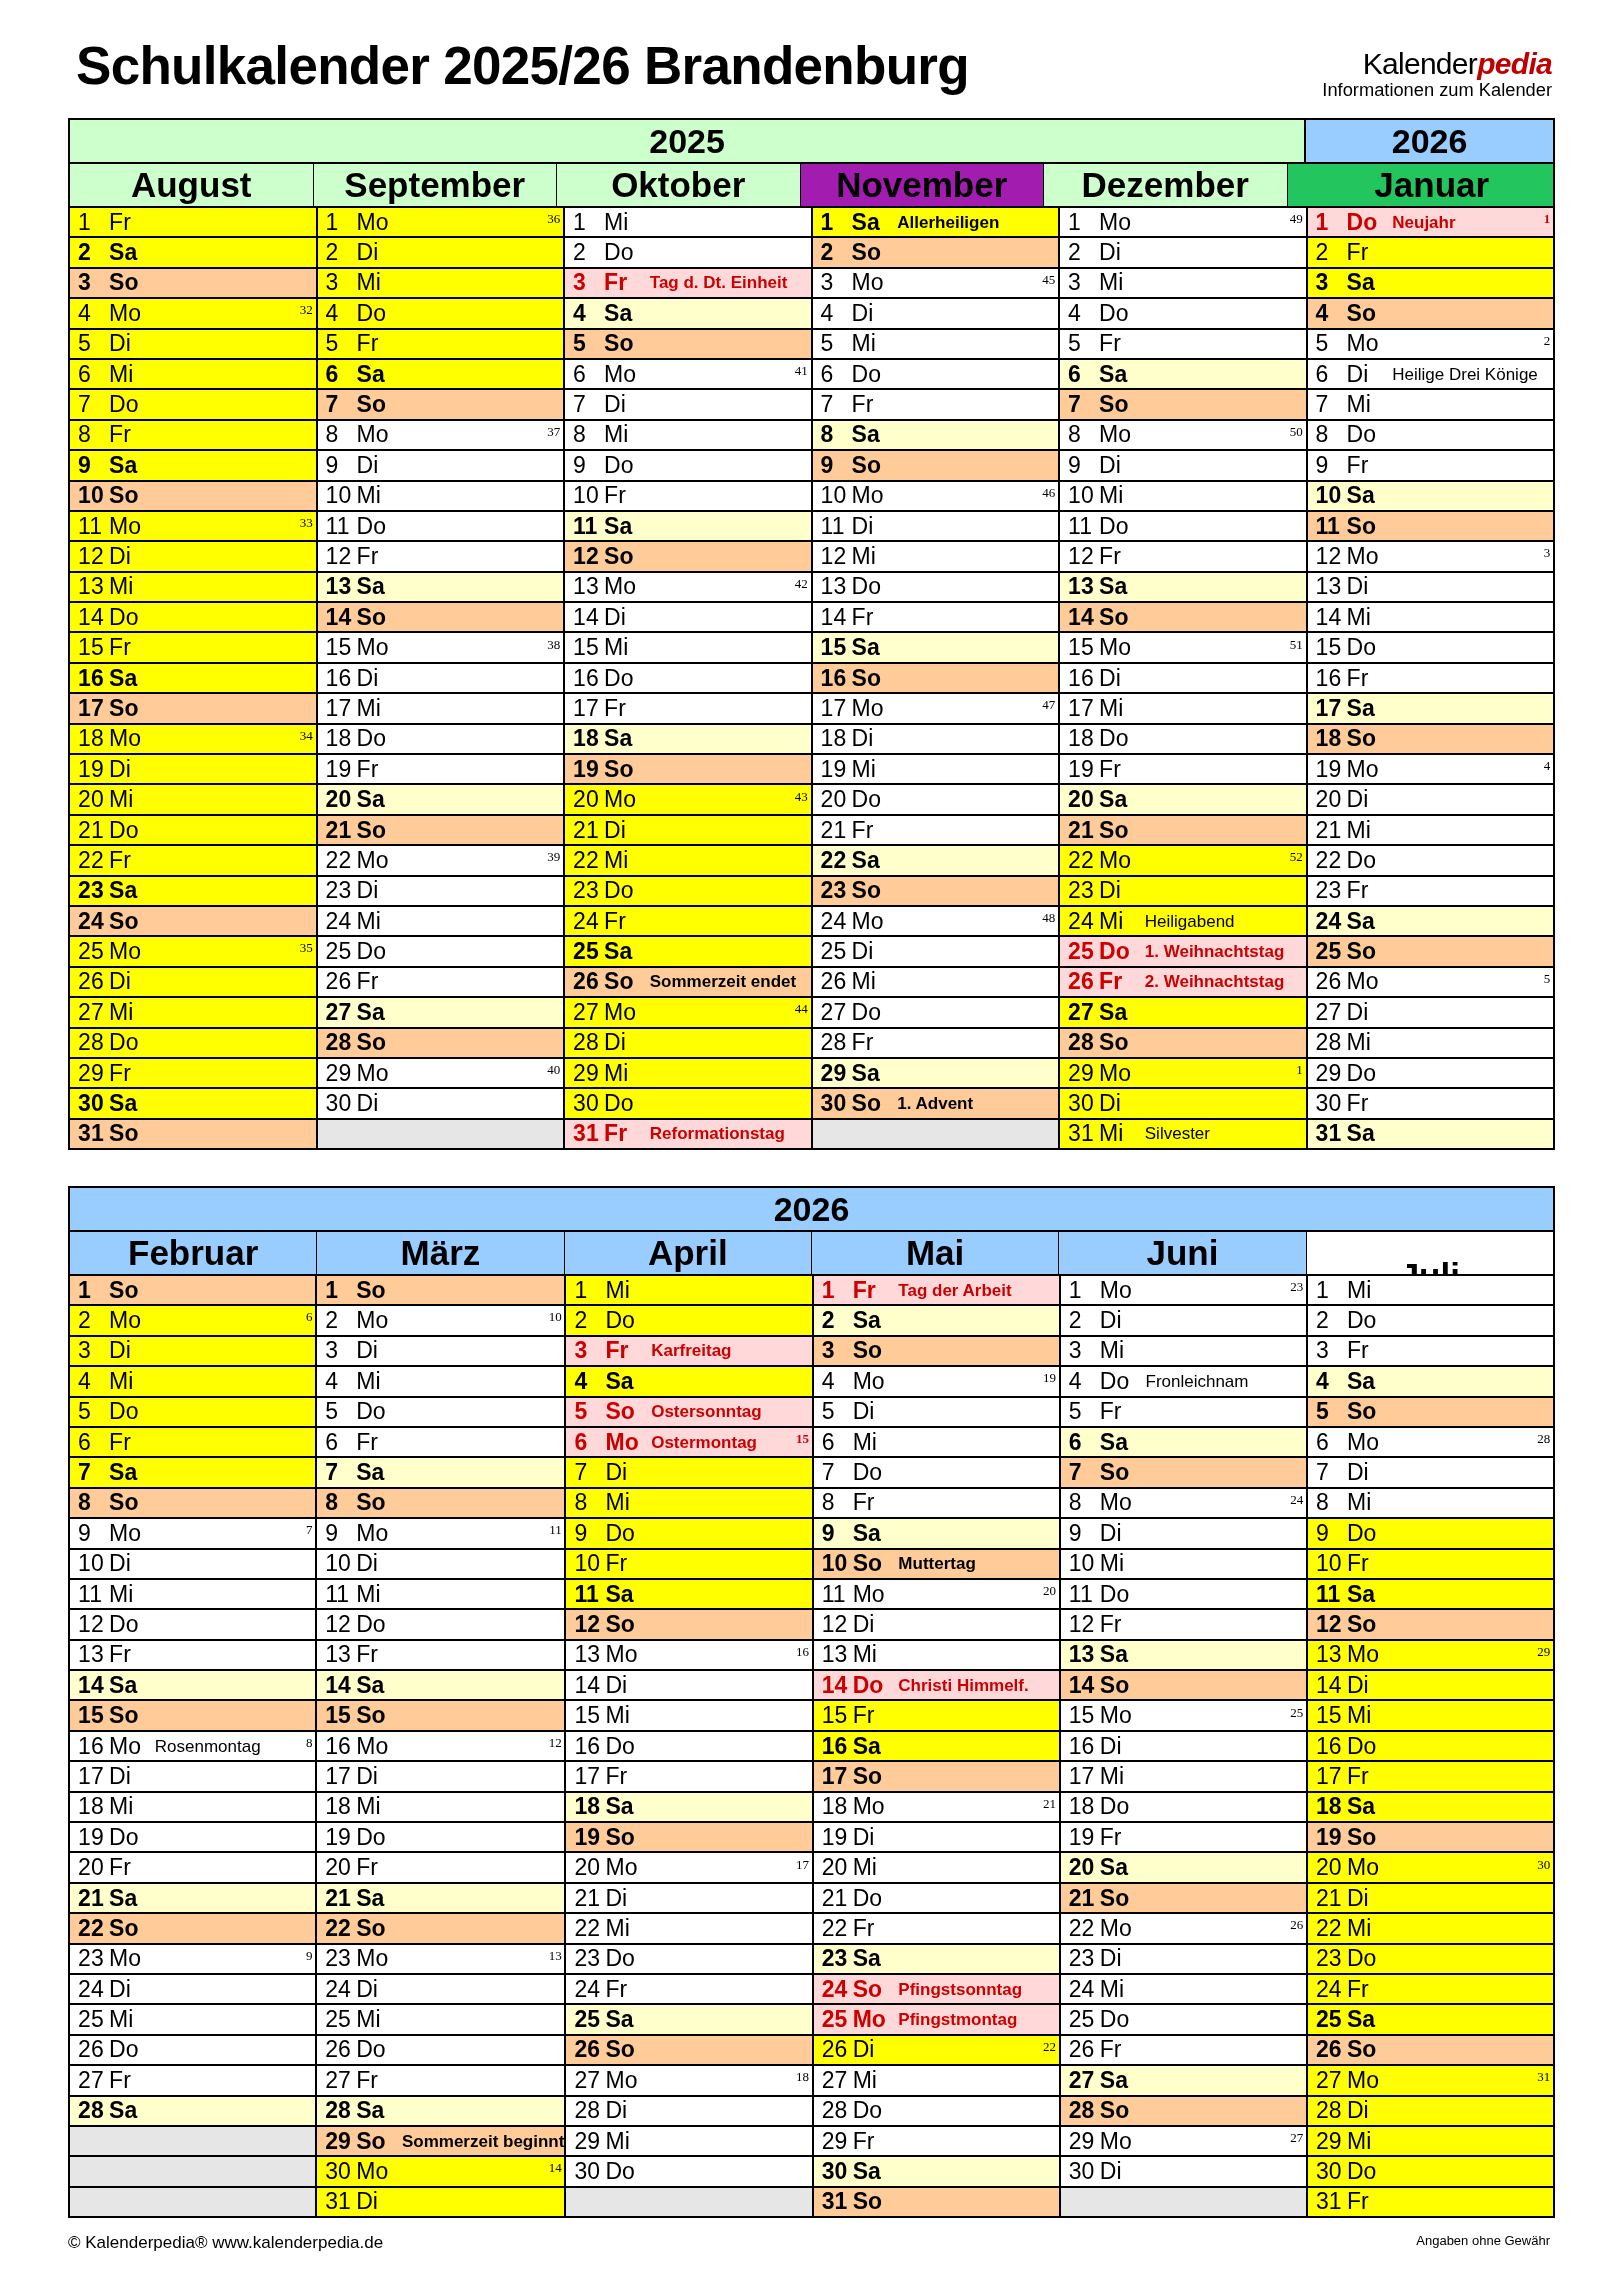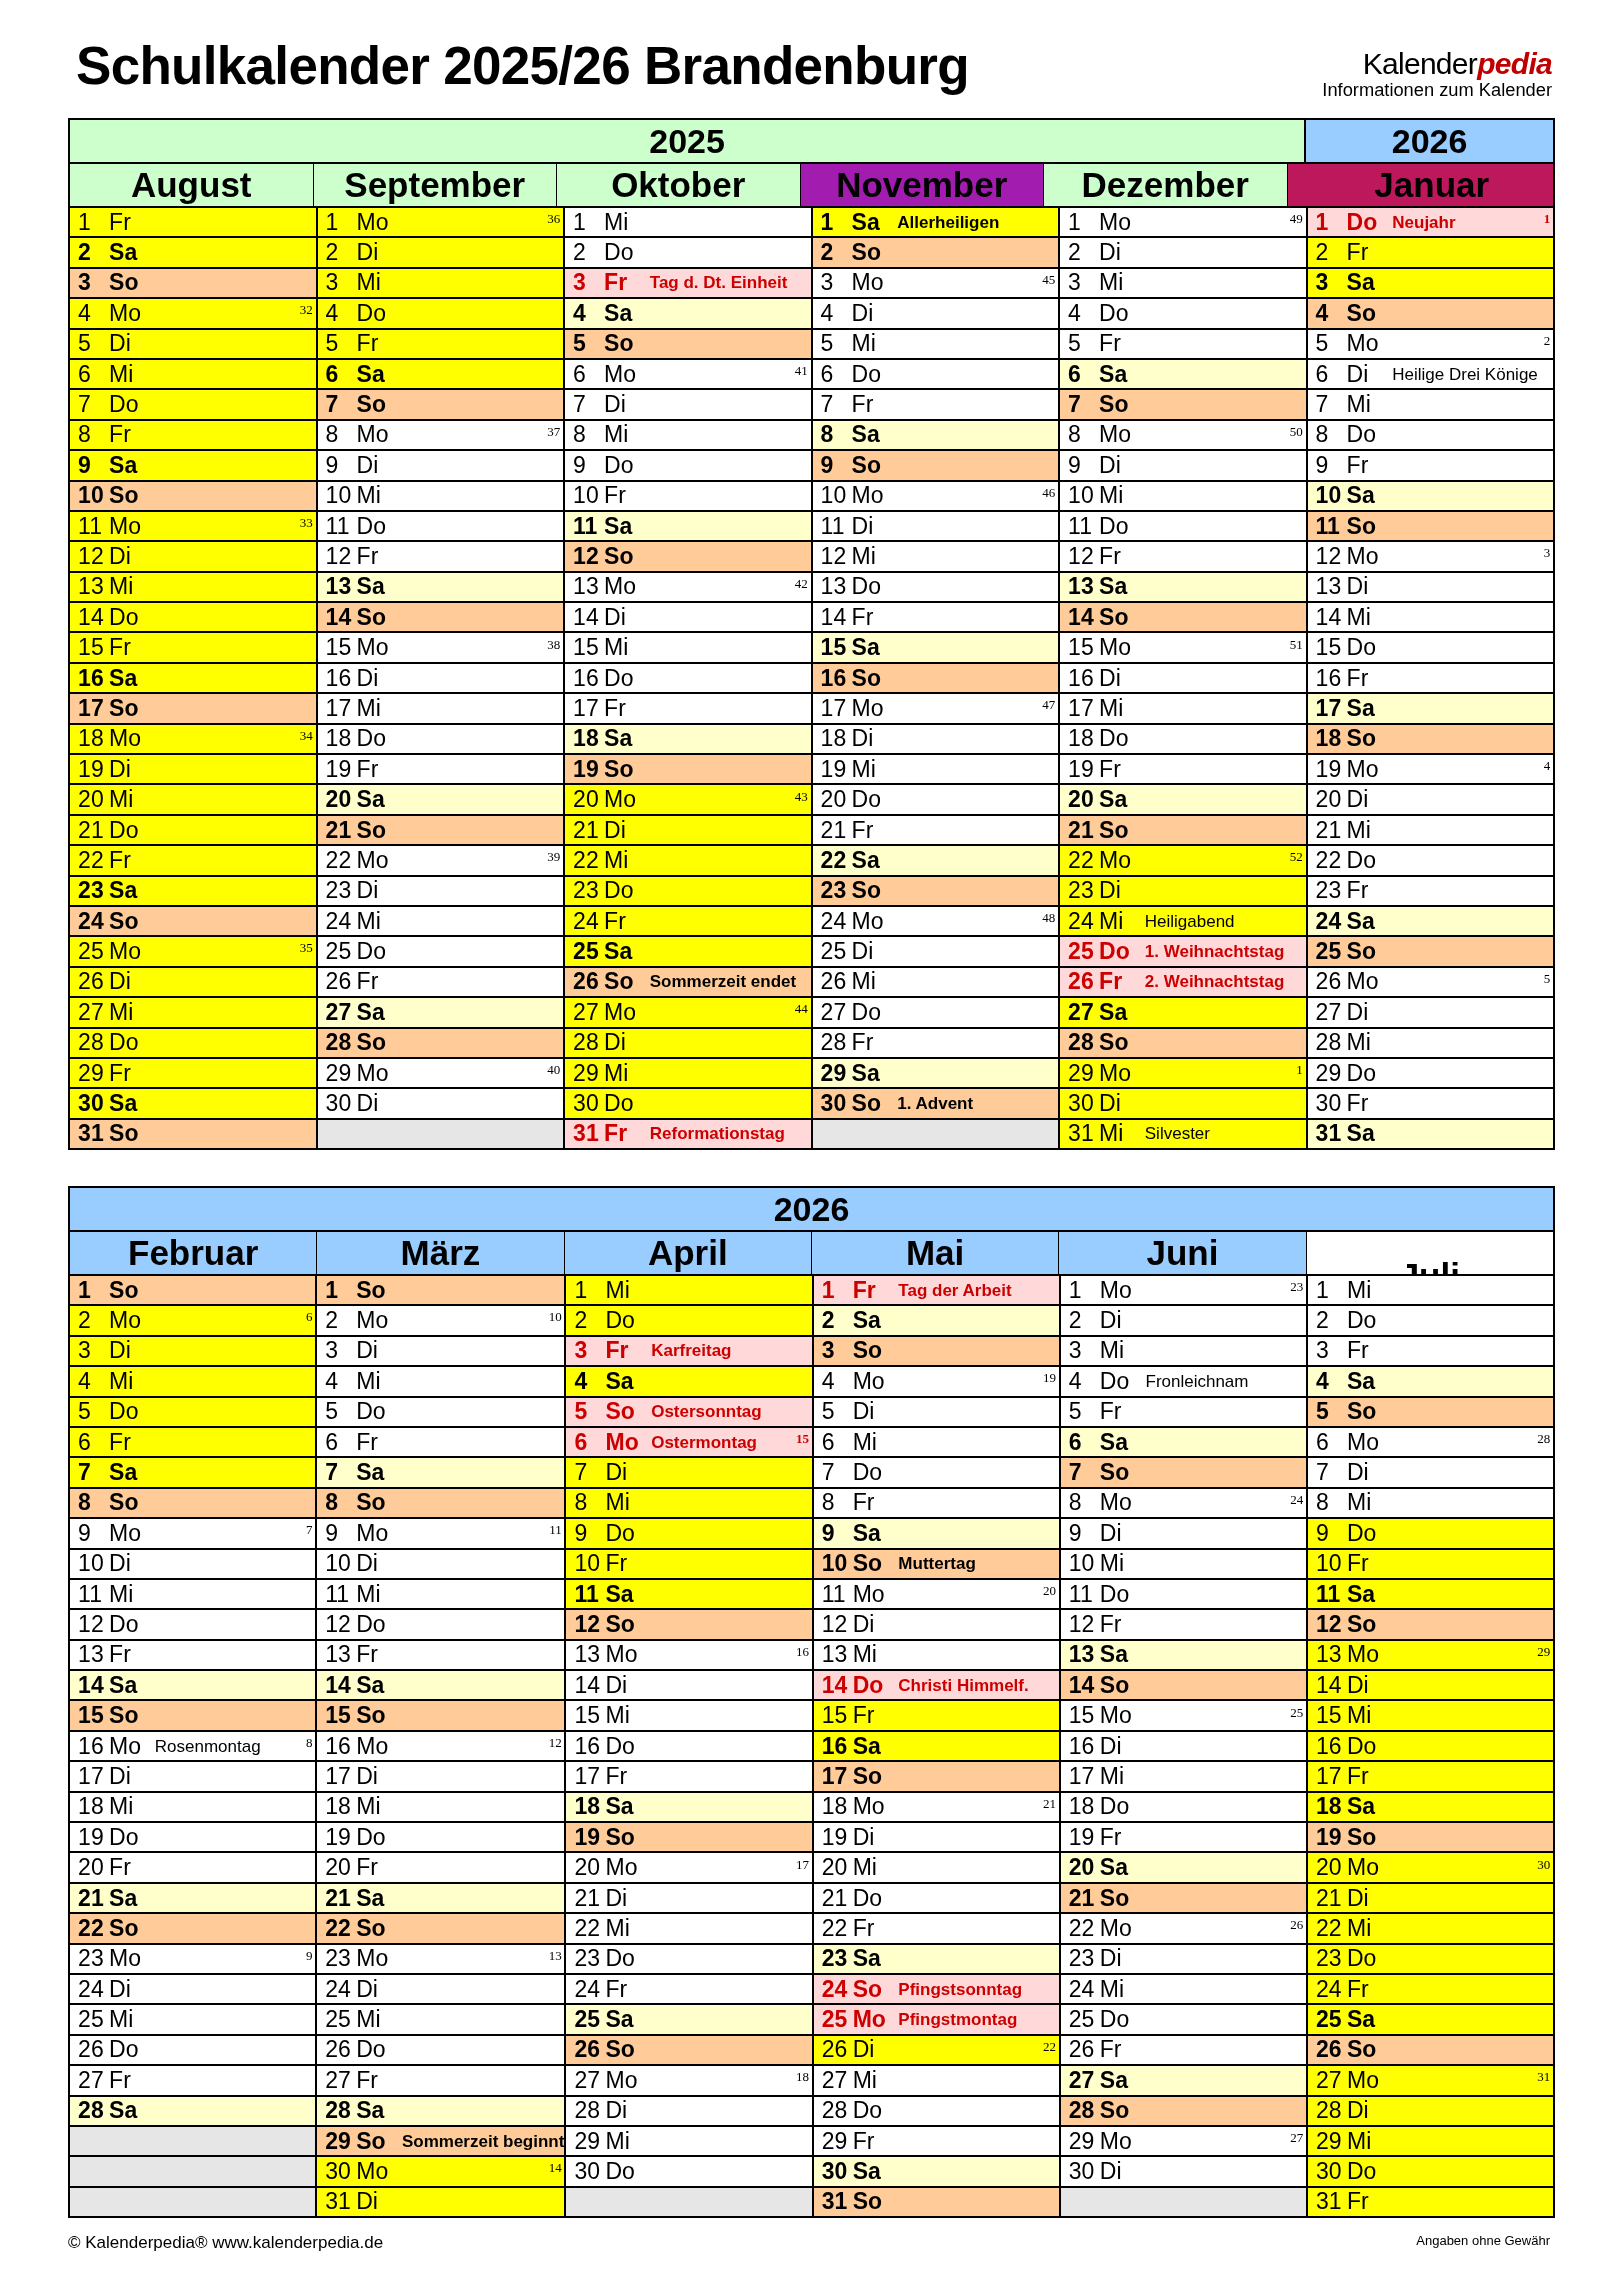--- a/index.html
+++ b/index.html
@@ -49,21 +49,21 @@
     <div class="yearrow">
       <div class="yearcell" style="flex: 5 1 0%; background: rgb(204, 255, 204); border-right: 2px solid rgb(0, 0, 0);">2025</div>
       <div class="yearcell" style="flex: 1 1 0%; background: rgb(153, 204, 255);">2026</div>
     </div>
     <div class="monthrow">
       <div class="monthcell" style="background: rgb(204, 255, 204);">August</div>
       <div class="monthcell" style="background: rgb(204, 255, 204);">September</div>
       <div class="monthcell" style="background: rgb(204, 255, 204);">Oktober</div>
       <div class="monthcell" style="background: #a21caf;">November</div>
       <div class="monthcell" style="background: rgb(204, 255, 204);">Dezember</div>
-      <div class="monthcell" style="background: #be185d; padding-left: 23px;">Januar</div>
+      <div class="monthcell" style="background: #22c55e; padding-left: 23px;">Januar</div>
     </div>
     <div class="grid">
       <div class="col">
         <div class="cell t-ferien">
           <span class="d">1</span>
           <span class="wd">Fr</span>
         </div>
         <div class="cell t-hol-sat">
           <span class="d">2</span>
           <span class="wd">Sa</span>

